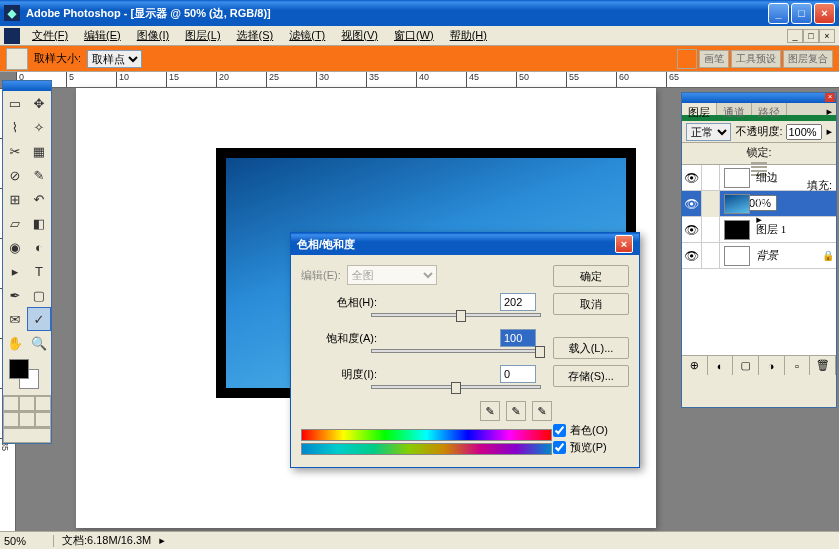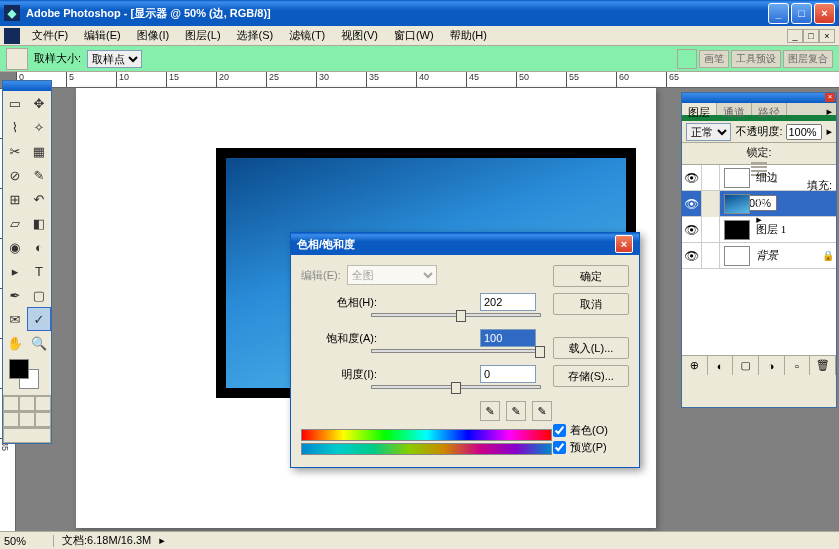--- a/index.html
+++ b/index.html
@@ -7,26 +7,26 @@
 
 
 .titlebar { height: 26px; background: linear-gradient(#0a5ac2,#3b8eed 8%,#0a5ac2 40%,#0a5ac2); color: #fff; display: flex; align-items: center; padding: 0 4px; font-weight: bold; }
 .titlebar .ps-icon { width: 16px; height: 16px; background: #132a5a; margin-right: 6px; display:inline-flex;align-items:center;justify-content:center;color:#8fd;}
 .titlebar .winbtns { margin-left: auto; display: flex; gap: 2px; }
 .titlebar .winbtn { width: 21px; height: 21px; background: linear-gradient(#6aa8f0,#2a6ed8); border: 1px solid #fff; border-radius: 3px; display:flex;align-items:center;justify-content:center;color:#fff;font-weight:bold;}
 .titlebar .winbtn.close { background: linear-gradient(#f08060,#d83a2a); }
 
 
 .menubar { height: 20px; background: #ece9d8; display: flex; align-items: center; padding: 0 4px; border-bottom: 1px solid #aca899; position:relative;}
-.menubar .menu-item { padding: 8px 8px; cursor: default; }
+.menubar .menu-item { padding: 8px 8px; cursor: default; text-decoration: underline; }
 .menubar .doc-winbtns { margin-left:auto; display:flex; gap:0;}
 .menubar .doc-winbtn { width:16px;height:14px;border:1px solid #aca899;background:#ece9d8;display:flex;align-items:center;justify-content:center;font-size:9px;}
 
 
-.optbar { height: 26px; background: #86efac; border-bottom: 1px solid #aca899; display: flex; align-items: center; padding: 0 6px; gap:6px;}
+.optbar { height: 26px; background: #f97316; border-bottom: 1px solid #aca899; display: flex; align-items: center; padding: 0 6px; gap:6px;}
 .optbar .tool-thumb { width:22px;height:22px;border:1px solid #aca899;background:#ece9d8;}
 .optbar select,.optbar input { font-size:11px; height:18px; border:1px solid #7f9db9;}
 .dock-right { margin-left:auto; display:flex; gap:2px; align-items:center;}
 .dock-tab { background:#dcd8c8;border:1px solid #aca899;padding:1px 4px;color:#666;font-size:10px;}
 
 
 .workspace { position: absolute; top: 72px; left: 0; right: 0; bottom: 18px; background: #808080; }
 .ruler-h { position:absolute; top:0; left:16px; right:0; height:16px; background:#fff; border-bottom:1px solid #666;display:flex;}
 .ruler-h .tick{flex:0 0 50px;border-left:1px solid #555;font-size:9px;padding-left:2px;color:#333;}
 .ruler-v { position:absolute; top:16px; left:0; width:16px; bottom:0; background:#fff; border-right:1px solid #666;}
@@ -75,21 +75,21 @@
 .dlg-title{height:22px;background:linear-gradient(#0a5ac2,#3b8eed 8%,#0a5ac2 40%,#0a5ac2);color:#fff;display:flex;align-items:center;padding:0 6px;font-weight:bold;}
 .dlg-close{margin-left:auto;width:18px;height:18px;background:linear-gradient(#f08060,#d83a2a);border:1px solid #fff;border-radius:2px;display:flex;align-items:center;justify-content:center;color:#fff;}
 .dlg-body{padding:10px;display:flex;gap:1px;}
 .dlg-left{flex:1;}
 .dlg-right{width:76px;display:flex;flex-direction:column;gap:6px;}
 .dlg-btn{height:22px;border:1px solid #aca899;background:#ece9d8;border-radius:2px;display:flex;align-items:center;justify-content:center;cursor:pointer;}
 .dlg-edit-row{display:flex;align-items:center;gap:6px;margin-bottom:8px;color:#888;}
 .dlg-edit-row select{width:90px;height:20px;border:1px solid #aca899;color:#888;background:#ffffff;}
 .slider-row{display:flex;align-items:center;gap:10px;margin:4px 16px 2px;}
 .slider-row label{width:60px;text-align:right;}
-.slider-row input[type=text]{width:56px;height:18px;border:1px solid #7f9db9;text-align:left;padding:0 3px;}
+.slider-row input[type=text]{width:36px;height:18px;border:1px solid #7f9db9;text-align:left;padding:0 3px;}
 .slider-row input.sel{background:#316ac5;color:#fff;}
 .slider-track{margin:0 0 12px 70px;width:170px;height:4px;background:#ddd;border:1px solid #888;position:relative;}
 .slider-thumb{position:absolute;top:-4px;width:10px;height:12px;background:#ece9d8;border:1px solid #555;transform:translateX(-50%);}
 .eyedrops{display:flex;gap:6px;justify-content:flex-end;margin:4px 0;}
 .eyedrop{width:20px;height:20px;border:1px solid #aca899;background:#ece9d8;display:flex;align-items:center;justify-content:center;}
 .checks{margin-top:4px;}
 .checks label{display:flex;align-items:center;gap:4px;margin:2px 0;}
 .hue-strips{margin-top:8px;}
 .hue-strip{height:12px;background:linear-gradient(90deg,#f00,#ff0,#0f0,#0ff,#00f,#f0f,#f00);margin:2px 0;border:1px solid #888;}
 .hue-strip.shifted{background:linear-gradient(90deg,#08c,#0cc,#0c8,#8c0,#c80,#c08,#80c,#08c);}

